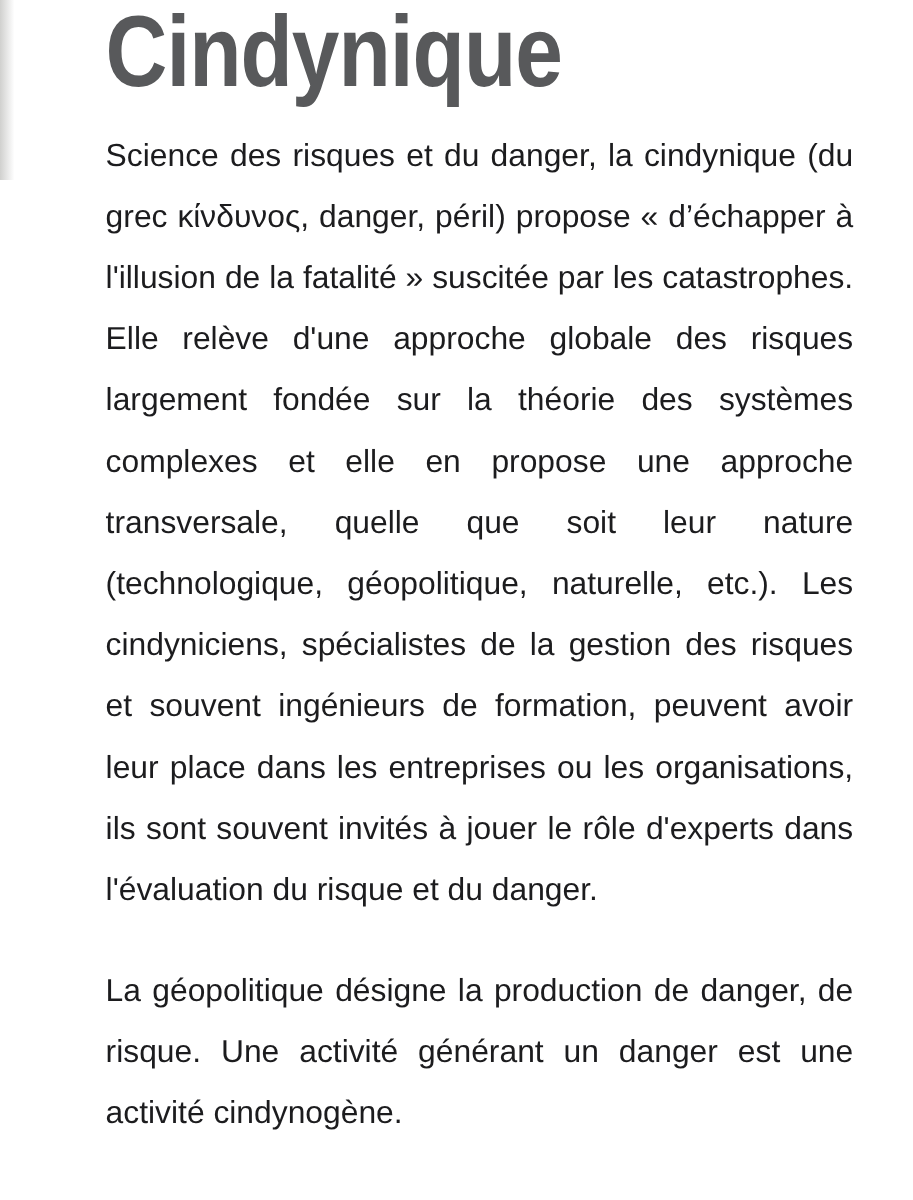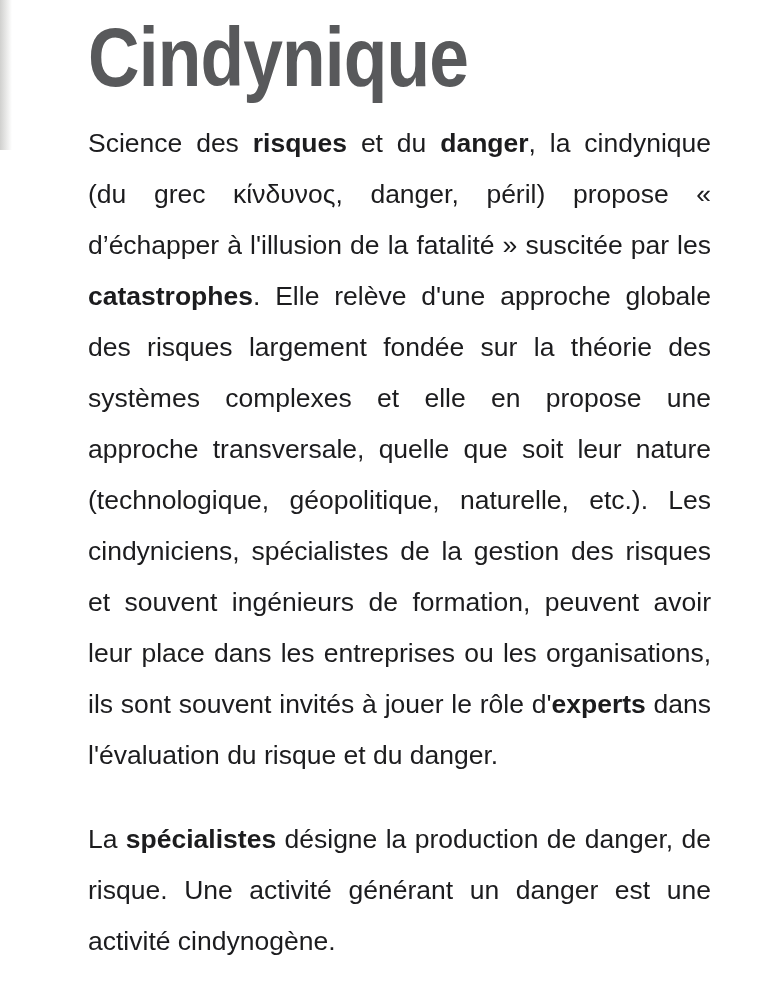--- a/index.html
+++ b/index.html
@@ -6,21 +6,21 @@
   body {
     width: 761px; height: 1000px;
     background: #ffffff;
     font-family: "Liberation Sans", "DejaVu Sans", sans-serif;
     overflow: hidden;
     position: relative;
   }
   .page {
     box-sizing: border-box;
     width: 761px; height: 832px;
-    padding: 16px 50px 0 88px;
+    padding: 2px 50px 0 88px;
     position: relative;
   }
   .edge-shadow {
     position: absolute;
     left: 0; top: 0;
     width: 12px; height: 150px;
     background: linear-gradient(to right, rgba(120,120,115,0.35), rgba(120,120,115,0));
     pointer-events: none;
   }
   h1.page-title {
@@ -54,28 +54,28 @@
     letter-spacing: 0.5px;
   }
   .article { margin-top: 20px; }
   .article p {
     margin: 0 0 33px 0;
     font-size: 26.5px;
     line-height: 51px;
     text-align: justify;
     color: var(--body-color, #1c1c1e);
   }
-  .article p b { font-weight: 700; }
+  .article p b { font-weight: 400; }
 </style>
 </head>
 <body style="background: rgb(255, 255, 255);">
 
 <div class="page">
   <div class="edge-shadow"></div>
 
   <h1 class="page-title">Cindynique</h1>
 
 
   <div class="article">
     <p><span>Science des </span><b>risques</b><span> et du </span><b>danger</b><span>, la cindynique (du grec κίνδυνος, danger, péril) propose « d’échapper à l'illusion de la fatalité » suscitée par les </span><b>catastrophes</b><span>. Elle relève d'une approche globale des risques largement fondée sur la théorie des systèmes complexes et elle en propose une approche transversale, quelle que soit leur nature (technologique, géopolitique, naturelle, etc.). Les cindyniciens, spécialistes de la gestion des risques et souvent ingénieurs de formation, peuvent avoir leur place dans les entreprises ou les organisations, ils sont souvent invités à jouer le rôle d'</span><b>experts</b><span> dans l'évaluation du risque et du danger.</span></p>
-    <p><span>La </span><b>spécialistes</b><span> désigne la production de danger, de risque. Une activité générant un danger est une activité cindynogène.</span></p>
+    <p><span>La </span><b>géopolitique</b><span> désigne la production de danger, de risque. Une activité générant un danger est une activité cindynogène.</span></p>
   </div>
 </div>
 
 </body></html>

